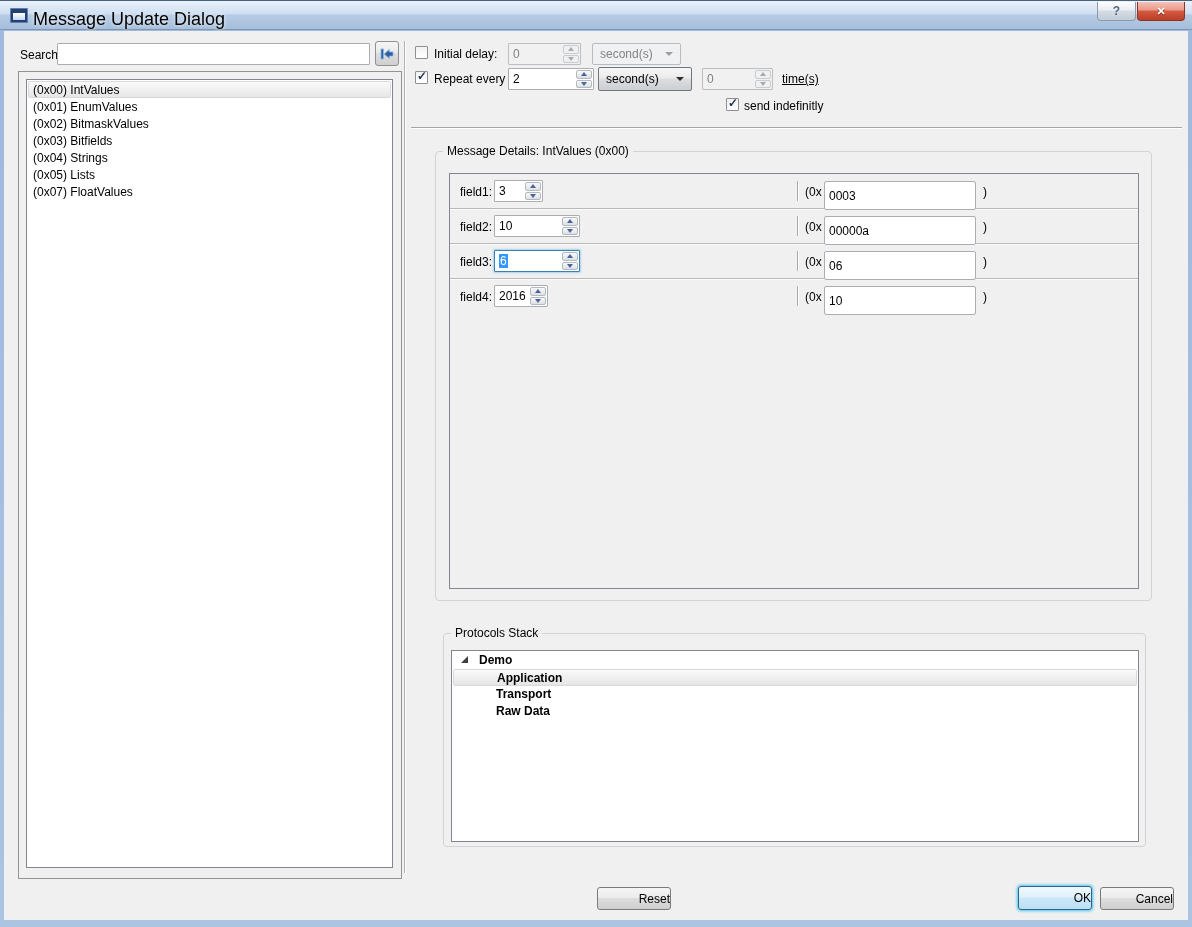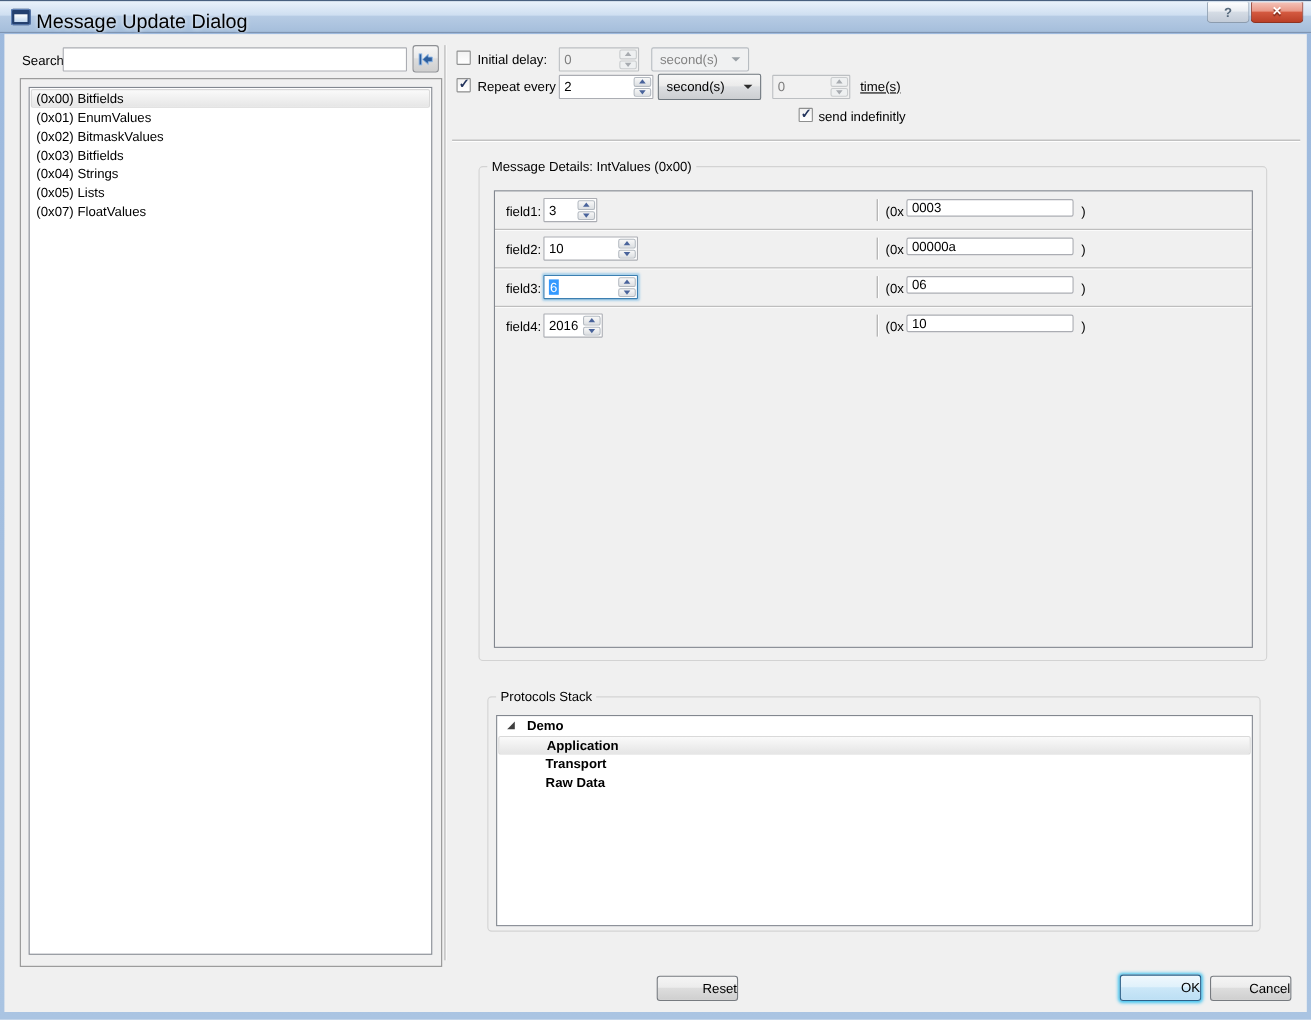--- a/index.html
+++ b/index.html
@@ -102,21 +102,21 @@
   .gb-title { position:absolute; top:-8px; left:7px; background:#f0f0f0; padding:0 4px; white-space:nowrap; }
 
   .details-panel { position:absolute; left:13px; top:21px; right:12px; bottom:11px; border:1px solid #82878f; overflow:hidden; }
   .field-row { position:relative; height:35px; }
   .field-row.sep { border-bottom:1px solid #b9b9b9; box-shadow:0 1px 0 #fbfbfb; }
   .f-label { position:absolute; left:10px; top:11px; }
   .f-spin { left:44px; top:6px; }
   .sw48 { width:49px; } .sw86 { width:86px; } .sw54 { width:54px; }
   .f-vsep { position:absolute; left:347px; top:7px; width:1px; height:20px; background:#a9a9a9; box-shadow:1px 0 0 #fff; }
   .f-hexpfx { position:absolute; left:355px; top:11px; }
-  .f-hex { left:374px; top:7px; width:152px; height:16px; border-radius:2px; }
+  .f-hex { left:374px; top:7px; width:152px; height:29px; border-radius:2px; }
   .f-sfx { position:absolute; left:533px; top:11px; }
 
   
   .tree { position:absolute; left:7px; top:16px; width:688px; height:192px; background:#fff; border:1px solid #82878f; padding:1px; }
   .tree-row { position:relative; height:17px; line-height:16px;font-weight:bold; }
   .tree-row .row-label { position:absolute; top:0; }
   .tree-row.root .row-label { left:26px; }
   .tree-row.child .row-label { left:43px; }
   .tree-row.selected { background:linear-gradient(#fafafa,#e5e5e5); border:1px solid #d9d9d9; border-radius:2px; }
   .expander { position:absolute; left:8px; top:4px; width:0; height:0;
@@ -151,21 +151,21 @@
     <span style="display:inline-flex;">
       <svg width="14" height="12" viewBox="0 0 14 12">
         <rect x="1" y="1" width="2.4" height="10" fill="#2e5f9e" stroke="#8fb8e8" stroke-width="0.8"></rect>
         <path d="M4.2 6 L9.3 1.4 L9.3 3.9 L13 3.9 L13 8.1 L9.3 8.1 L9.3 10.6 Z" fill="#2e5f9e" stroke="#8fb8e8" stroke-width="0.8"></path>
       </svg>
     </span>
   </button>
 
   <div class="list-outer">
     <div class="msg-list">
-      <div class="msg-item selected">(0x00) Bitfields</div>
+      <div class="msg-item selected">(0x00) IntValues</div>
       <div class="msg-item">(0x01) EnumValues</div>
       <div class="msg-item">(0x02) BitmaskValues</div>
       <div class="msg-item">(0x03) Bitfields</div>
       <div class="msg-item">(0x04) Strings</div>
       <div class="msg-item">(0x05) Lists</div>
       <div class="msg-item">(0x07) FloatValues</div>
     </div>
   </div>
 
   <div class="vsep-main"></div>

